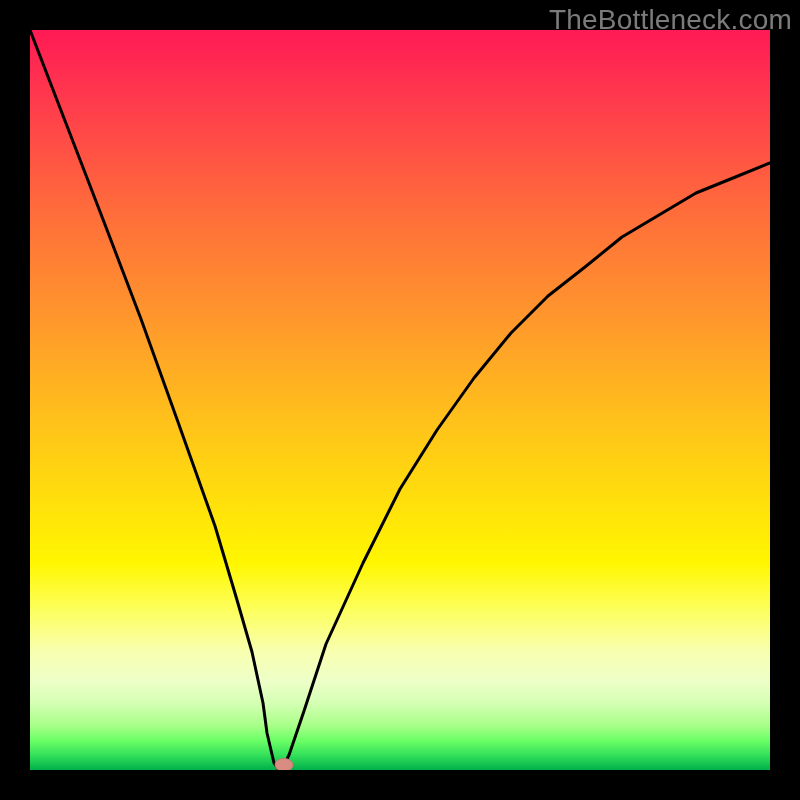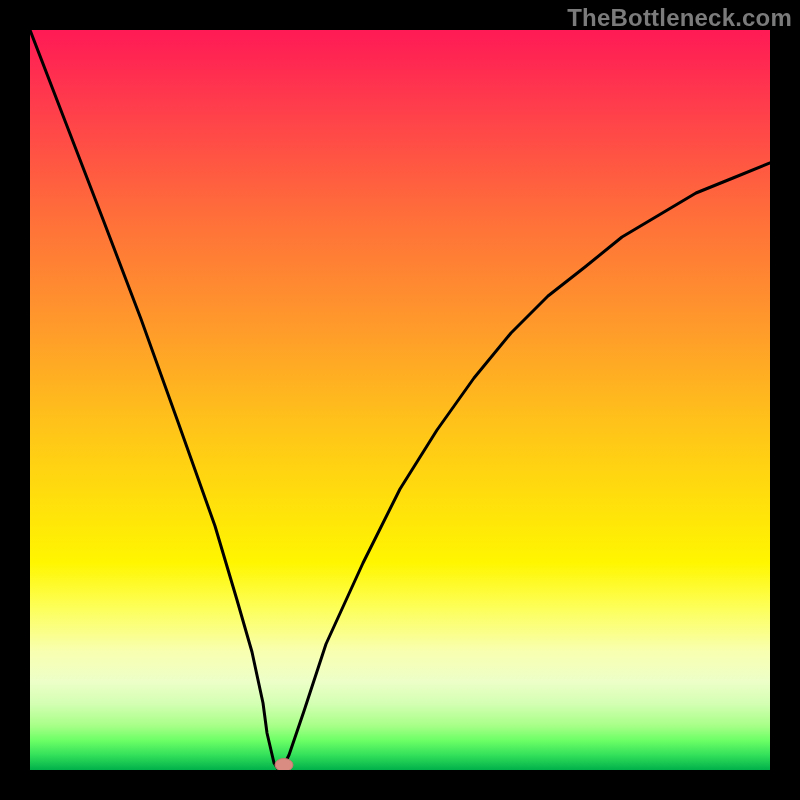--- a/index.html
+++ b/index.html
@@ -49,22 +49,22 @@
     left: 0;
     top: 0;
     width: 740px;
     height: 740px;
   }
   .watermark {
     position: absolute;
     top: 4px;
     right: 8px;
     color: #7b7b7b;
-    font-size: 24px;
-    font-weight: 700;
+    font-size: 28px;
+    font-weight: 400;
     letter-spacing: 0.2px;
     user-select: none;
   }
 </style>
 </head>
 <body>
 
 <div class="frame">
 
   <div class="plot-area">

